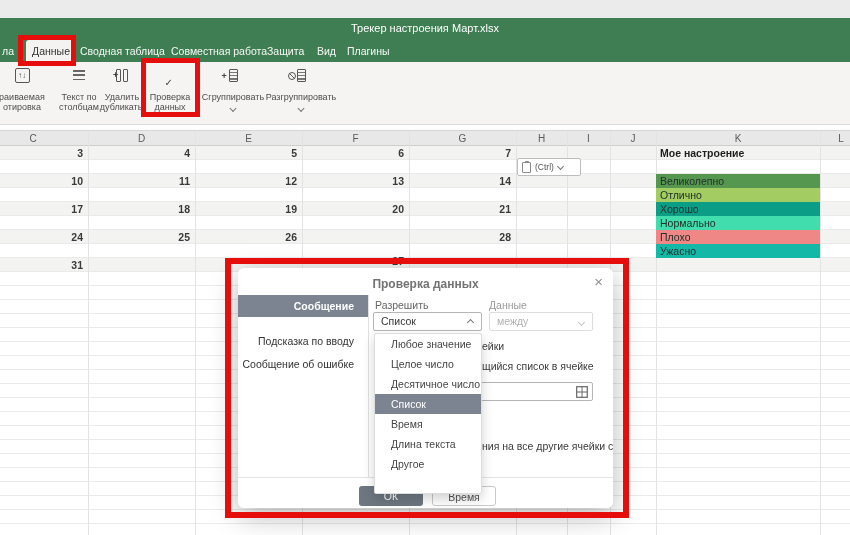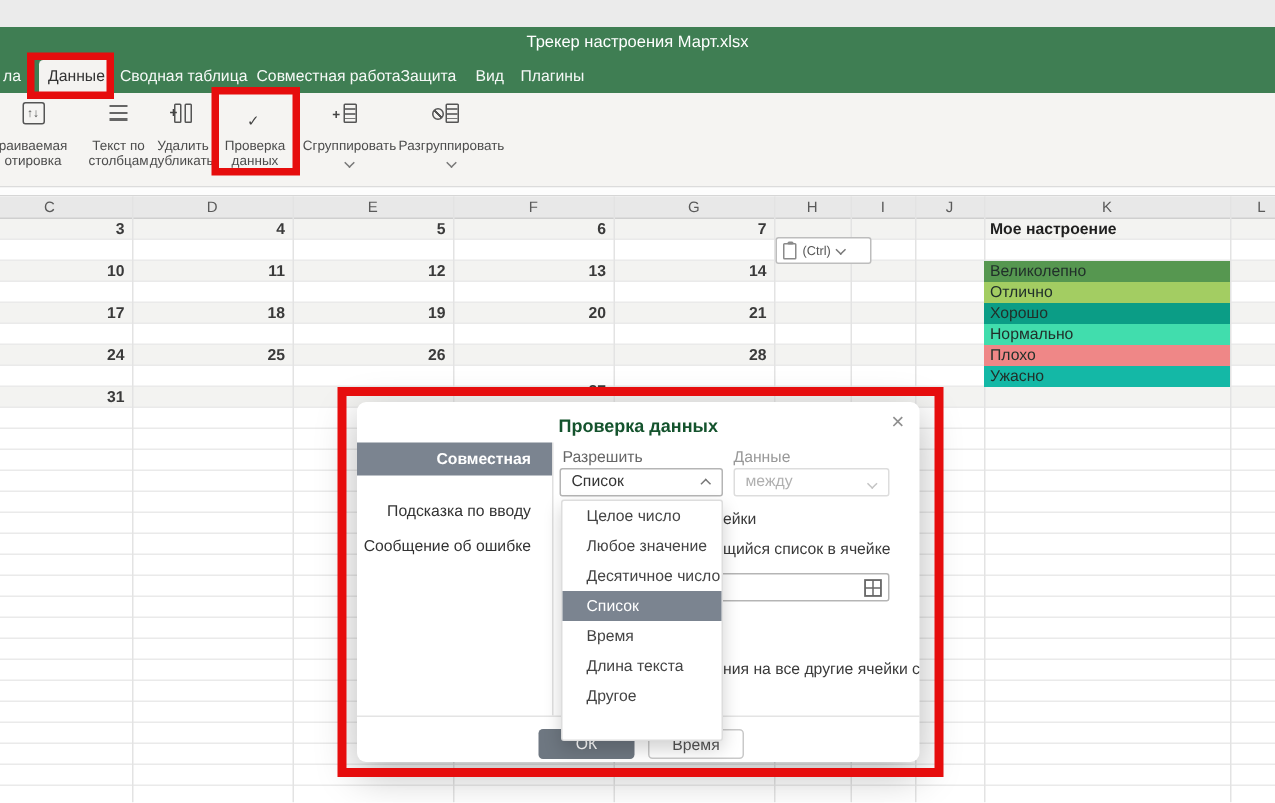--- a/index.html
+++ b/index.html
@@ -47,21 +47,21 @@
   .mood-cell { position:absolute; left:656px; width:164px; height:14px; line-height:14px; font-size:10.5px; color:#21302a; padding-left:4px; }
 
   
   .paste-btn { position:absolute; left:517px; top:158px; width:64px; height:18px; background:#fff; border:1px solid #bdbdbd; border-radius:2px; z-index:3; display:flex; align-items:center; gap:4px; padding:0 4px; }
   .clip-ic { position:relative; width:9px; height:11px; border:1.2px solid #8a8a8a; border-radius:1px; }
   .clip-ic:before { content:""; position:absolute; left:1.5px; top:-2px; width:4px; height:2.4px; background:#8a8a8a; border-radius:1px; }
   .paste-lbl { font-size:8.5px; color:#555; }
 
   
   .dialog { position:absolute; left:238px; top:268px; width:375px; height:240px; background:#fff; border-radius:6px; box-shadow:0 8px 28px rgba(0,0,0,.28); z-index:10; }
-  .dlg-title { position:absolute; top:9px; left:0; width:100%; text-align:center; font-size:12px; font-weight:600; color:#14532d; }
+  .dlg-title { position:absolute; top:9px; left:0; width:100%; text-align:center; font-size:12px; font-weight:600; color:#737373; }
   .dlg-close { position:absolute; right:10px; top:5px; font-size:15px; color:#909090; cursor:pointer; }
   .dlg-tab { position:absolute; left:0; width:130px; height:22px; line-height:22px; text-align:right; padding-right:14px; font-size:10.5px; color:#333; cursor:pointer; white-space:nowrap; }
   .dlg-tab.active { background:#7b8490; color:#fff; font-weight:600; }
   .dlg-vline { position:absolute; left:130px; top:27px; height:182px; width:1px; background:#e0e0e0; }
   .fld-label { position:absolute; font-size:10.5px; color:#666; }
   .fld-label.dis { color:#999; }
   .selectbox { position:absolute; height:19px; border:1px solid #b5b5b5; border-radius:2px; background:#fff; font-size:10.5px; color:#333; line-height:17px; padding-left:7px; }
   .selectbox.dis { border-color:#ddd; color:#b0b0b0; }
   .selectbox .caret { position:absolute; right:8px; top:7px; }
   .selectbox.dis .caret { border-color:#c4c4c4; }
@@ -223,21 +223,21 @@
     <span class="clip-ic"></span>
     <span class="paste-lbl">(Ctrl)</span>
     <span class="chev down" style="margin-top:-2px;"></span>
   </div>
 
   <div class="dialog">
     <div class="dlg-title">Проверка данных</div>
     <div class="dlg-close">×</div>
 
     <div id="dlg-tabs">
-        <div class="dlg-tab active" style="top: 27px;">Совместная</div>
+        <div class="dlg-tab active" style="top: 27px;">Сообщение</div>
         <div class="dlg-tab" style="top: 62px;">Подсказка по вводу</div>
         <div class="dlg-tab" style="top: 85px;">Сообщение об ошибке</div>
       </div>
     <div class="dlg-vline"></div>
 
     <div class="fld-label" style="left:137px; top:31px;">Разрешить</div>
     <div class="selectbox" style="left:135px; top:44px; width:109px;">
       <span>Список</span>
       <span class="caret chev up"></span>
     </div>
@@ -259,22 +259,22 @@
       </svg>
     </div>
 
     <div class="frag" style="left:244px; top:172px;">ния на все другие ячейки с</div>
 
     <div class="dlg-footer"></div>
     <div class="btn primary">ОК</div>
     <div class="btn secondary">Время</div>
 
     <div class="dropdown" id="dropdown">
+        <div class="dd-item">Любое значение</div>
         <div class="dd-item">Целое число</div>
-        <div class="dd-item">Любое значение</div>
         <div class="dd-item">Десятичное число</div>
         <div class="dd-item selected">Список</div>
         <div class="dd-item">Время</div>
         <div class="dd-item">Длина текста</div>
         <div class="dd-item">Другое</div>
       </div>
   </div>
 
   <div class="redbox b1"></div>
   <div class="redbox b2"></div>

